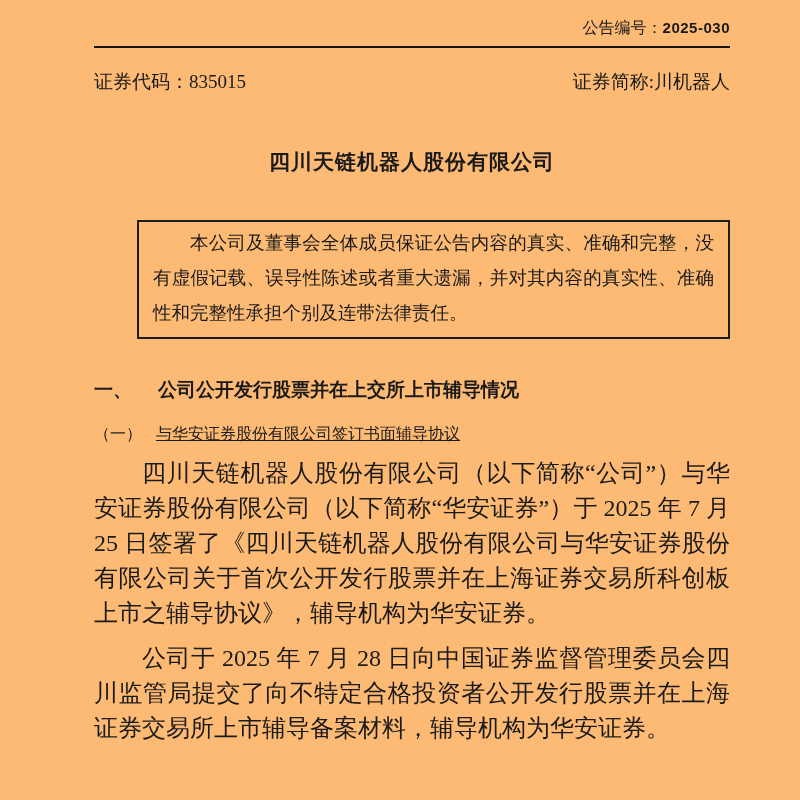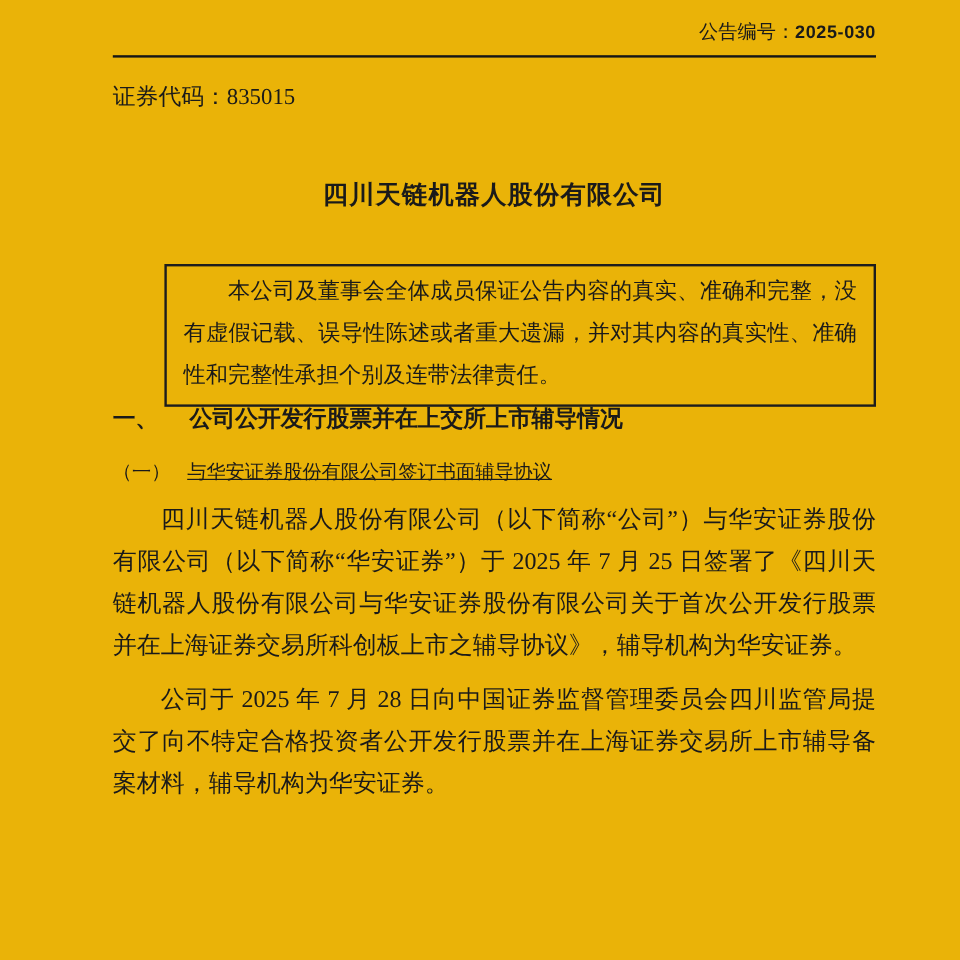--- a/index.html
+++ b/index.html
@@ -5,21 +5,21 @@
   html, body {
     margin: 0;
     padding: 0;
     background: #ffffff;
   }
   .page {
     position: relative;
     width: 800px;
     height: 800px;
     box-sizing: border-box;
-    background: #eab308;
+    background: #fdba74;
     color: #1a1a1a;
     font-family: "Liberation Serif", "DejaVu Serif", serif;
     padding: 18px 70px 0 94px;
     overflow: hidden;
   }
   .ann-no {
     text-align: right;
     font-size: 16px;
     line-height: 20px;
     height: 20px;
@@ -72,20 +72,21 @@
     margin-left: 43px;
   }
   .disclaimer-box p {
     margin: 0;
     font-size: 18.5px;
     line-height: 35px;
     text-indent: 2em;
     text-align: justify;
   }
   .sec-heading {
+    margin-top: 40px;
     font-size: 19px;
     line-height: 22px;
     font-weight: bold;
   }
   .sec-heading .sec-num {
     display: inline-block;
     margin-right: 26px;
   }
   .sub-heading {
     margin-top: 21px;
@@ -93,21 +94,21 @@
     line-height: 24px;
     font-weight: normal;
     text-decoration: underline;
   }
   .sub-heading .sub-num {
     display: inline-block;
     margin-right: 14px;
   }
   .body-para {
     margin: 10px 0 0 0;
-    font-size: 20px;
+    font-size: 24px;
     line-height: 35px;
     text-indent: 2em;
     text-align: justify;
   }
   .gap-before-sub2 {
     margin-top: 43px;
   }
 </style>
 </head>
 <body>
@@ -115,20 +116,21 @@
 <div class="page">
 
   <div class="ann-no">
     <span class="ann-label">公告编号：</span><span class="ann-value">2025-030</span>
   </div>
 
   <div class="header-rule"></div>
 
   <div class="info-row">
     <span>证券代码：835015</span>
+    <span>证券简称:川机器人</span>
   </div>
 
   <h1 class="doc-title">
     <div class="title-line1">四川天链机器人股份有限公司</div>
   </h1>
 
   <div class="disclaimer-box">
     <p>本公司及董事会全体成员保证公告内容的真实、准确和完整，没有虚假记载、误导性陈述或者重大遗漏，并对其内容的真实性、准确性和完整性承担个别及连带法律责任。</p>
   </div>
 

